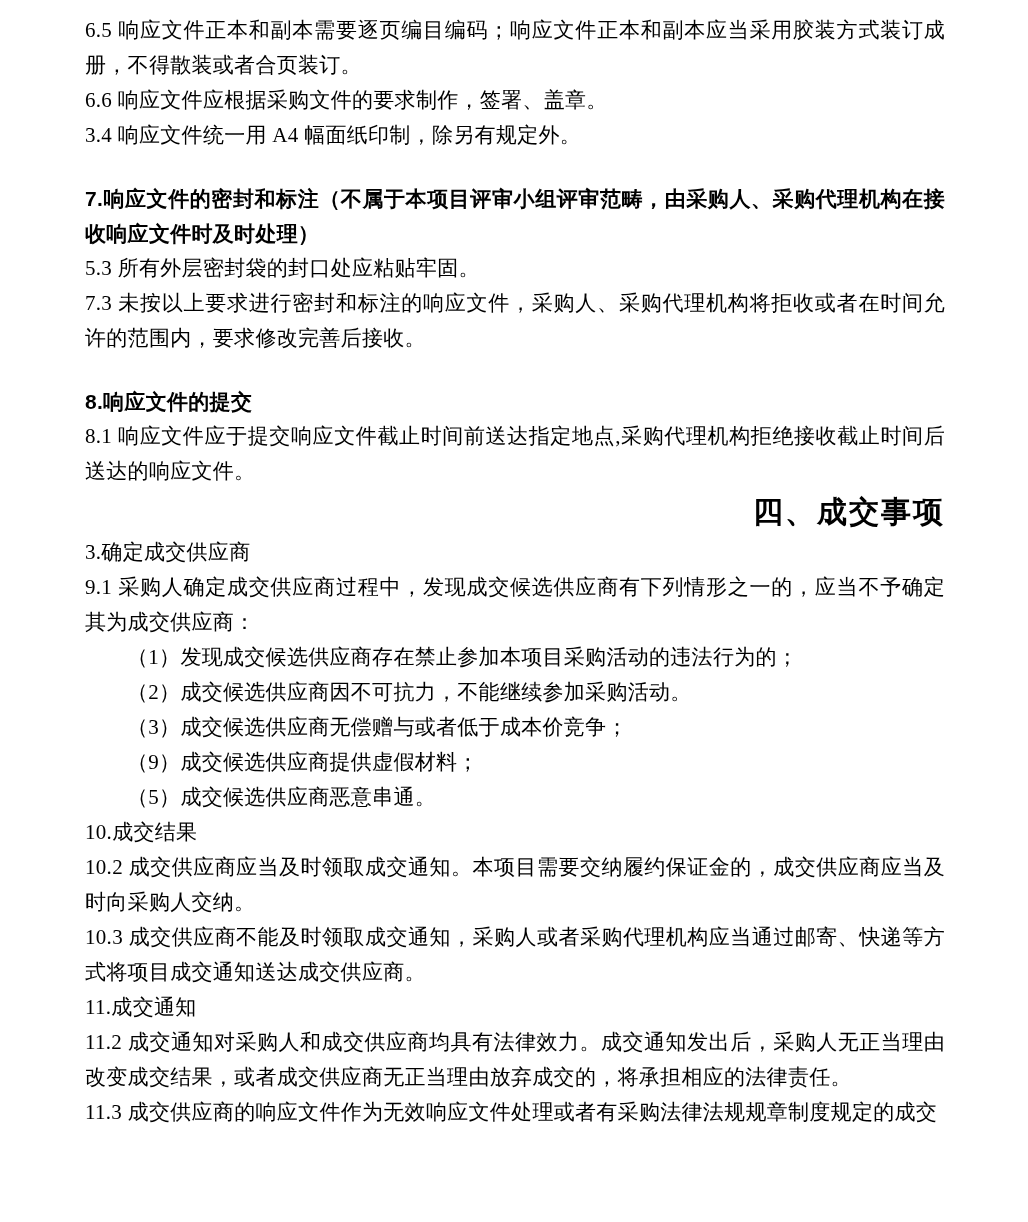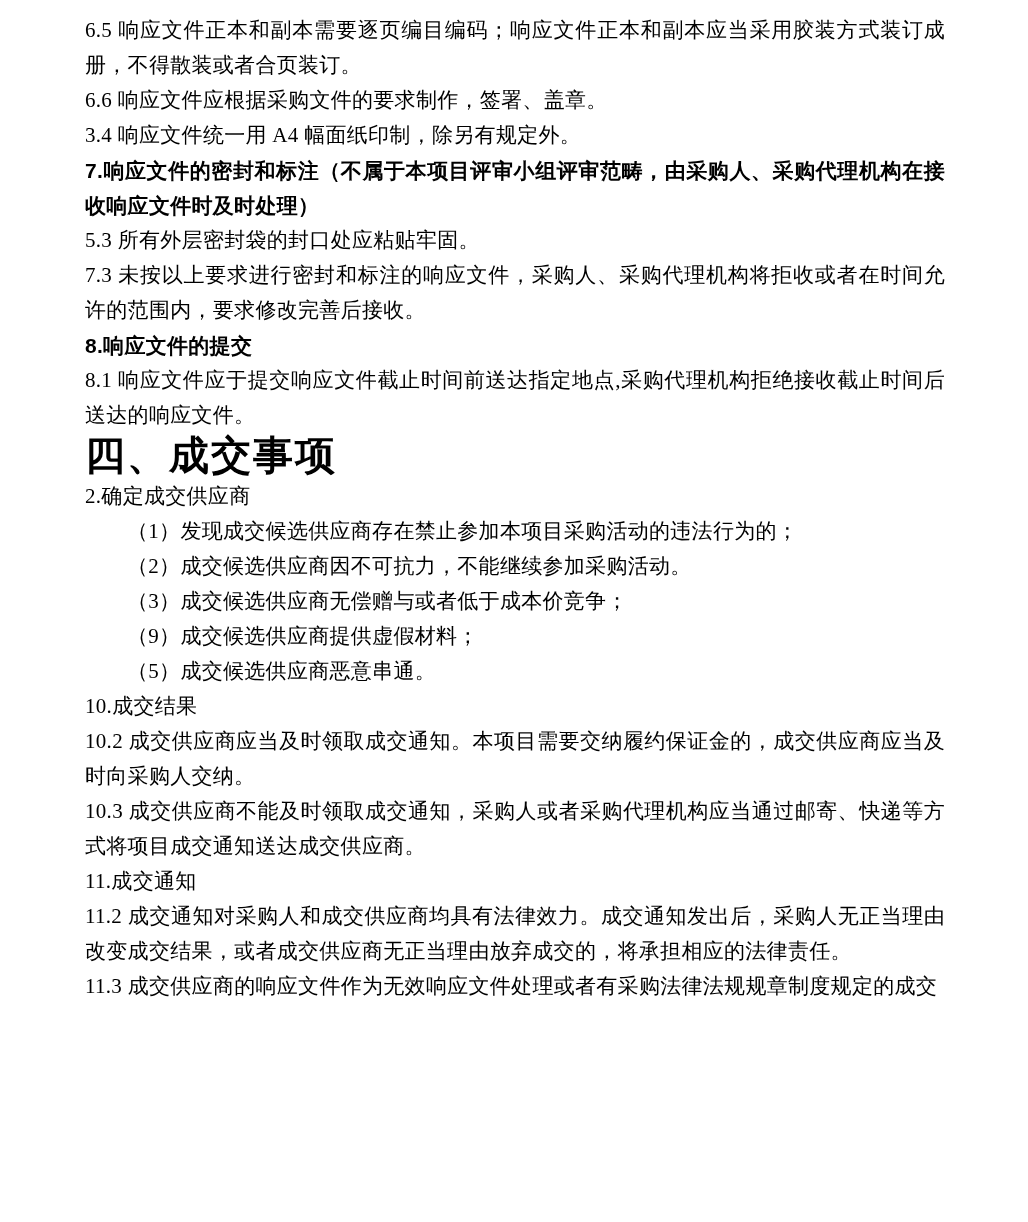--- a/index.html
+++ b/index.html
@@ -25,47 +25,49 @@
     margin: 0;
     font-size: 21px;
     line-height: 35px;
     text-align: justify;
     letter-spacing: 0.3px;
     word-break: break-all;
   }
   .page p.heading {
     font-family: "Liberation Sans", "DejaVu Sans", sans-serif;
     font-weight: bold;
+    margin-top: 28px;
   }
   .page p.title {
     font-family: "Liberation Serif", "DejaVu Serif", serif;
     font-weight: bold;
-    font-size: 40px;
+    font-size: 30px;
     line-height: 46px;
-    text-align: left;
+    text-align: right;
     letter-spacing: 2px;
   }
   .page p.item {
     text-indent: 42px;
   }
 </style>
 </head>
 <body>
 
 <div class="page">
   <p class="body">6.5 响应文件正本和副本需要逐页编目编码；响应文件正本和副本应当采用胶装方式装订成册，不得散装或者合页装订。</p>
   <p class="body">6.6 响应文件应根据采购文件的要求制作，签署、盖章。</p>
   <p class="body">3.4 响应文件统一用 A4 幅面纸印制，除另有规定外。</p>
   <p class="heading">7.响应文件的密封和标注（不属于本项目评审小组评审范畴，由采购人、采购代理机构在接收响应文件时及时处理）</p>
   <p class="body">5.3 所有外层密封袋的封口处应粘贴牢固。</p>
   <p class="body">7.3 未按以上要求进行密封和标注的响应文件，采购人、采购代理机构将拒收或者在时间允许的范围内，要求修改完善后接收。</p>
   <p class="heading">8.响应文件的提交</p>
   <p class="body">8.1 响应文件应于提交响应文件截止时间前送达指定地点,采购代理机构拒绝接收截止时间后送达的响应文件。</p>
   <p class="title">四、成交事项</p>
-  <p class="body">2.确定成交供应商</p>
+  <p class="body">3.确定成交供应商</p>
+  <p class="body">9.1 采购人确定成交供应商过程中，发现成交候选供应商有下列情形之一的，应当不予确定其为成交供应商：</p>
   <p class="item">（1）发现成交候选供应商存在禁止参加本项目采购活动的违法行为的；</p>
   <p class="item">（2）成交候选供应商因不可抗力，不能继续参加采购活动。</p>
   <p class="item">（3）成交候选供应商无偿赠与或者低于成本价竞争；</p>
   <p class="item">（9）成交候选供应商提供虚假材料；</p>
   <p class="item">（5）成交候选供应商恶意串通。</p>
   <p class="body">10.成交结果</p>
   <p class="body">10.2 成交供应商应当及时领取成交通知。本项目需要交纳履约保证金的，成交供应商应当及时向采购人交纳。</p>
   <p class="body">10.3 成交供应商不能及时领取成交通知，采购人或者采购代理机构应当通过邮寄、快递等方式将项目成交通知送达成交供应商。</p>
   <p class="body">11.成交通知</p>
   <p class="body">11.2 成交通知对采购人和成交供应商均具有法律效力。成交通知发出后，采购人无正当理由改变成交结果，或者成交供应商无正当理由放弃成交的，将承担相应的法律责任。</p>

